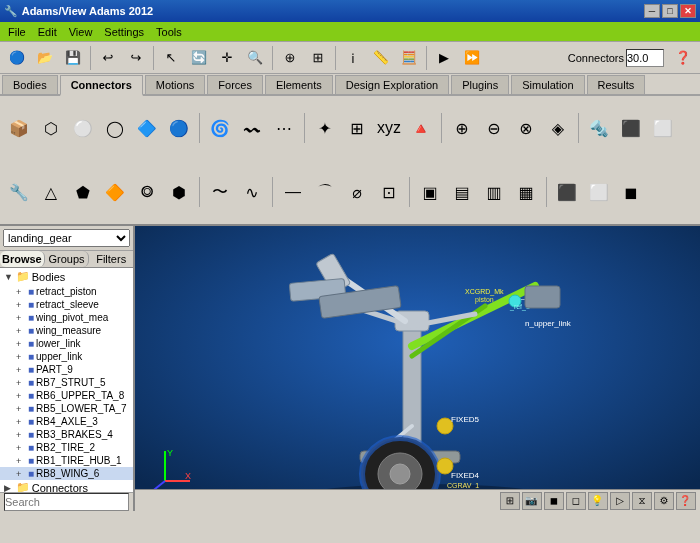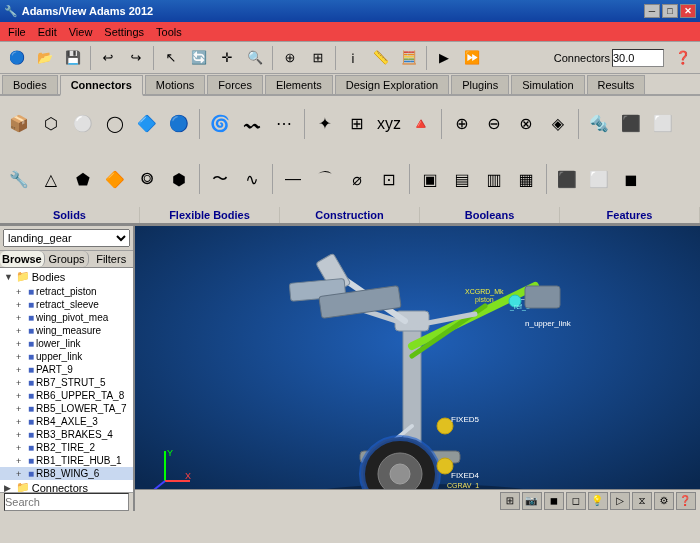--- a/index.html
+++ b/index.html
@@ -26,21 +26,21 @@
       font-size: 9px;
       display: flex; align-items: center; justify-content: center;
       cursor: pointer;
       color: #000;
     }
     .title-btn.close { background: #e04040; color: white; }
 
     
     #menu-bar {
       height: 20px;
-      background: #ef4444;
+      background: #84cc16;
       display: flex;
       align-items: center;
       border-bottom: 1px solid #a0a0a0;
       padding: 0 2px;
     }
     .menu-item {
       padding: 2px 6px;
       cursor: pointer;
       font-size: 11px;
       color: #000;
@@ -59,21 +59,21 @@
     .toolbar-sep { width: 1px; height: 24px; background: #a0a0a0; margin: 0 2px; }
     .toolbar-btn {
       width: 26px; height: 26px;
       background: #d4d0c8;
       border: 1px solid transparent;
       cursor: pointer;
       display: flex; align-items: center; justify-content: center;
       font-size: 13px;
     }
     #increment-group { display: flex; align-items: center; gap: 2px; font-size: 11px; margin-left: auto; }
-    #increment-group input { width: 52px; height: 18px; font-size: 11px; border: 1px inset #888; }
+    #increment-group input { width: 38px; height: 18px; font-size: 11px; border: 1px inset #888; }
 
     
     #tab-bar {
       height: 22px;
       background: #d4d0c8;
       display: flex;
       align-items: flex-end;
       padding: 0 2px;
       border-bottom: 2px solid #a0a0a0;
     }
@@ -394,27 +394,20 @@
     <button class="icon-btn">▣</button>
     <button class="icon-btn">▤</button>
     <button class="icon-btn">▥</button>
     <button class="icon-btn">▦</button>
     <div class="icon-sep"></div>
     <button class="icon-btn">⬛</button>
     <button class="icon-btn">⬜</button>
     <button class="icon-btn">◼</button>
   </div>
 
-  <div id="cat-labels">
-    <div class="cat-label">Solids</div>
-    <div class="cat-label">Flexible Bodies</div>
-    <div class="cat-label">Construction</div>
-    <div class="cat-label">Booleans</div>
-    <div class="cat-label">Features</div>
-  </div>
 </div>
 
 <div id="main-content" style="height: 285px;">
 
   <div id="left-panel">
 
     <div id="model-selector">
       <select style="flex:1; font-size:11px; height:18px;">
         <option>landing_gear</option>
       </select>

